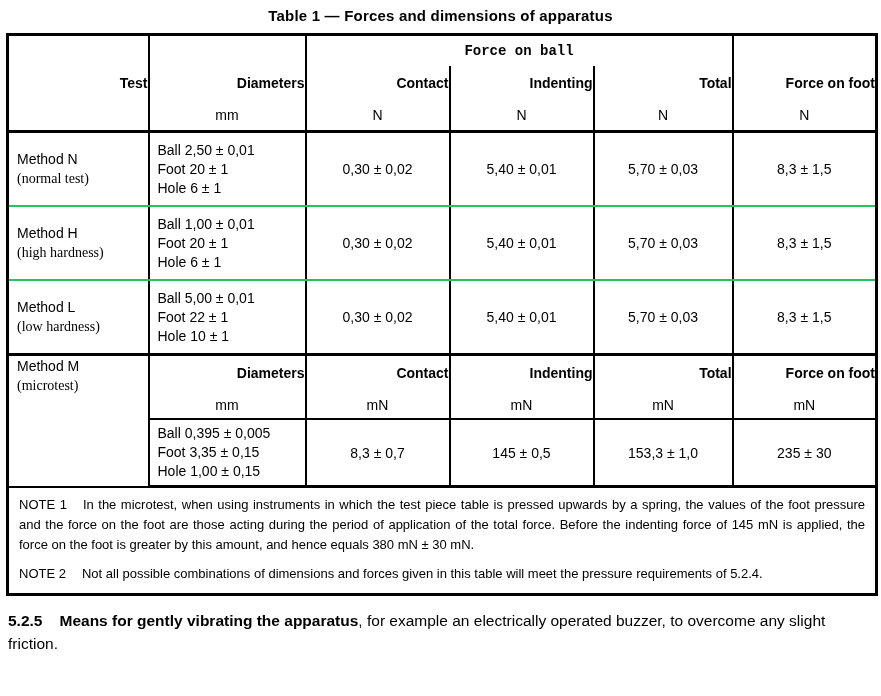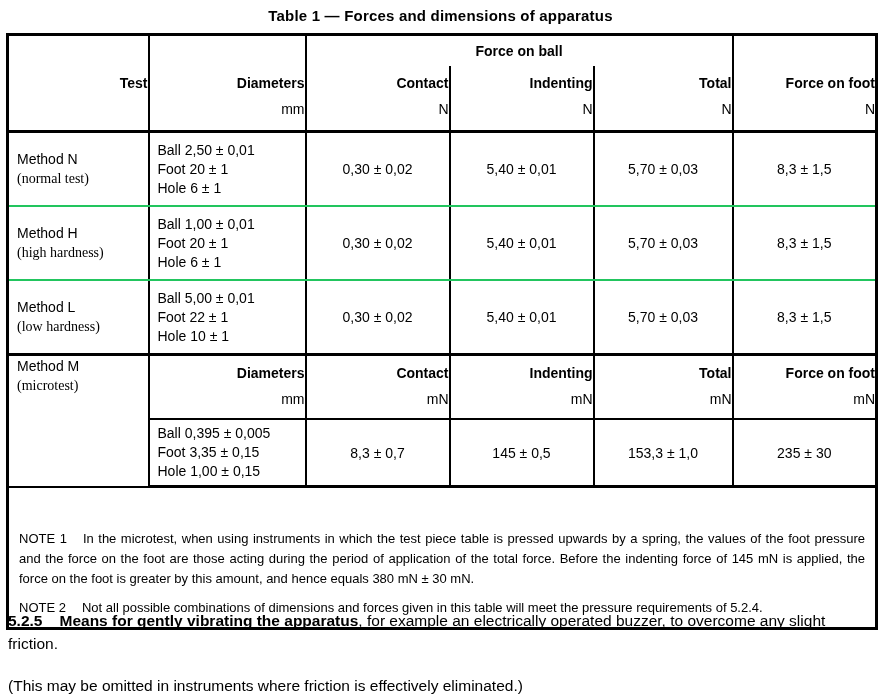--- a/index.html
+++ b/index.html
@@ -12,36 +12,36 @@
     font-size:15px;font-weight:bold;letter-spacing:0.2px;
   }
   table.main{
     position:absolute;left:6px;top:33px;width:869px;
     border-collapse:collapse;table-layout:fixed;
     border:3px solid #000;font-size:14px;color:#000;
   }
   td{padding:0;}
   .br{border-right:2px solid #000;}
   .hr1 td{height:30px;vertical-align:middle;}
-  .fob{font-weight:bold;text-align:center;}
+  .fob{font-weight:bold;text-align:center;font-family:Liberation Mono, monospace;}
   .hr2 td{height:64px;vertical-align:top;border-bottom:3px solid #000;}
   .hlabel{font-weight:bold;text-align:right;margin-top:7px;line-height:20px;}
-  .hunit{text-align:right;margin-top:6px;line-height:20px;}
+  .hunit{text-align:center;margin-top:12px;line-height:20px;}
   tr.datarow td{height:72px;border-bottom:2px solid #22c55e;}
   tr.thickline td{border-bottom:3px solid #000;}
   tr.subhdr td{height:62px;vertical-align:top;border-bottom:2px solid #000;}
   tr.microdata td{height:65px;border-bottom:3px solid #000;}
   .tcell{padding-left:8px;vertical-align:middle;line-height:20px;}
   .tcell .sub{margin-top:0;font-family:Liberation Serif, serif;}
   .dcell{padding-left:8px;vertical-align:middle;line-height:19px;margin-left:14px;}
   .vcell{text-align:center;vertical-align:middle;}
   td.mcell{vertical-align:middle;border-bottom:3px solid #000;}
   .notescell{vertical-align:top;padding:7px 10px 9px 10px;font-size:13px;}
   .note{margin:0;line-height:20px;}
-  .note.justify{text-align:justify;margin-top:34px;}
+  .note.justify{text-align:justify;}
   .note + .note{margin-top:9px;}
   .nlabel{margin-right:16px;}
   .bodytext{
     position:absolute;left:8px;top:609px;width:866px;
     font-size:15.5px;line-height:23px;
   }
   .clause{margin:0;}
   .tabgap{display:inline-block;width:17px;}
   .paren{margin:19px 0 0 0;}
 </style>
@@ -187,16 +187,15 @@
         <td class="notescell" colspan="6">
           <p class="note justify"><span class="nlabel">NOTE 1</span><span>In the microtest, when using instruments in which the test piece table is pressed upwards by a spring, the values of the foot pressure and the force on the foot are those acting during the period of application of the total force. Before the indenting force of 145 mN is applied, the force on the foot is greater by this amount, and hence equals 380 mN ± 30 mN.</span></p>
           <p class="note"><span class="nlabel">NOTE 2</span><span>Not all possible combinations of dimensions and forces given in this table will meet the pressure requirements of 5.2.4.</span></p>
         </td>
       </tr>
     </tbody>
   </table>
 
   <div class="bodytext">
     <p class="clause"><b>5.2.5</b><span class="tabgap"></span><b>Means for gently vibrating the apparatus</b><span>, for example an electrically operated buzzer, to overcome any slight friction.</span></p>
-    <p class="paren">(This may be omitted in instruments where friction is effectively eliminated.)</p>
   </div>
 
 </div>
 
 </body></html>

